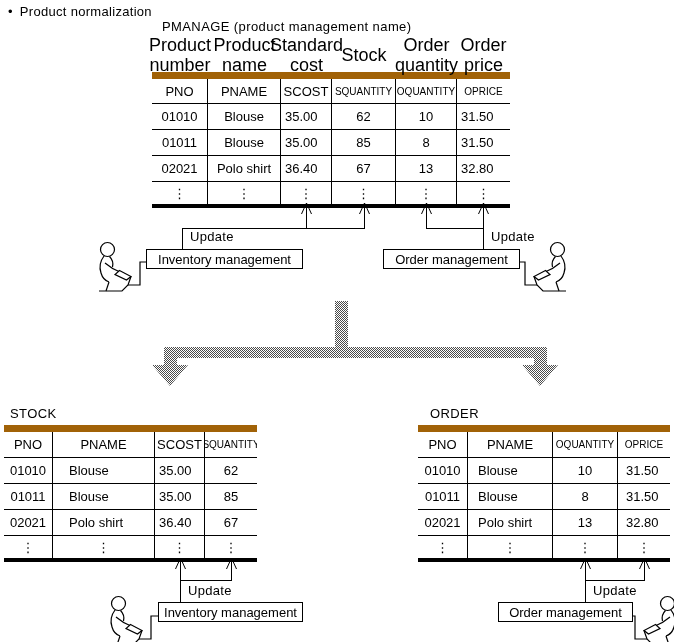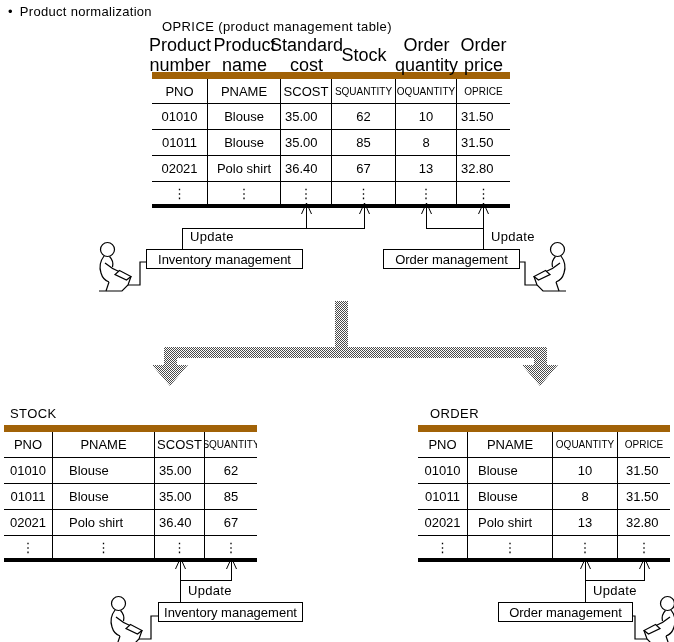--- a/index.html
+++ b/index.html
@@ -52,21 +52,21 @@
         align-items:center;justify-content:center;font-size:13px;white-space:nowrap;box-sizing:border-box;}
   .mir{transform:scaleX(-1);}
 </style>
 </head>
 <body>
 
 <div class="canvas">
 
   <div class="lbl" style="left:8px;top:4px;"><span class="blt">•</span><span>Product normalization</span></div>
 
-  <div class="ttl" style="left:162px;top:19px;">OPRICE (product management table)</div>
+  <div class="ttl" style="left:162px;top:19px;">PMANAGE (product management name)</div>
 
   <div class="abs pm" style="left:152px;top:38px;">
     <div class="flabels">
       <div class="fcell">Product
 number</div>
       <div class="fcell">Product
 name</div>
       <div class="fcell">Standard
 cost</div>
       <div class="fcell">Stock</div>

